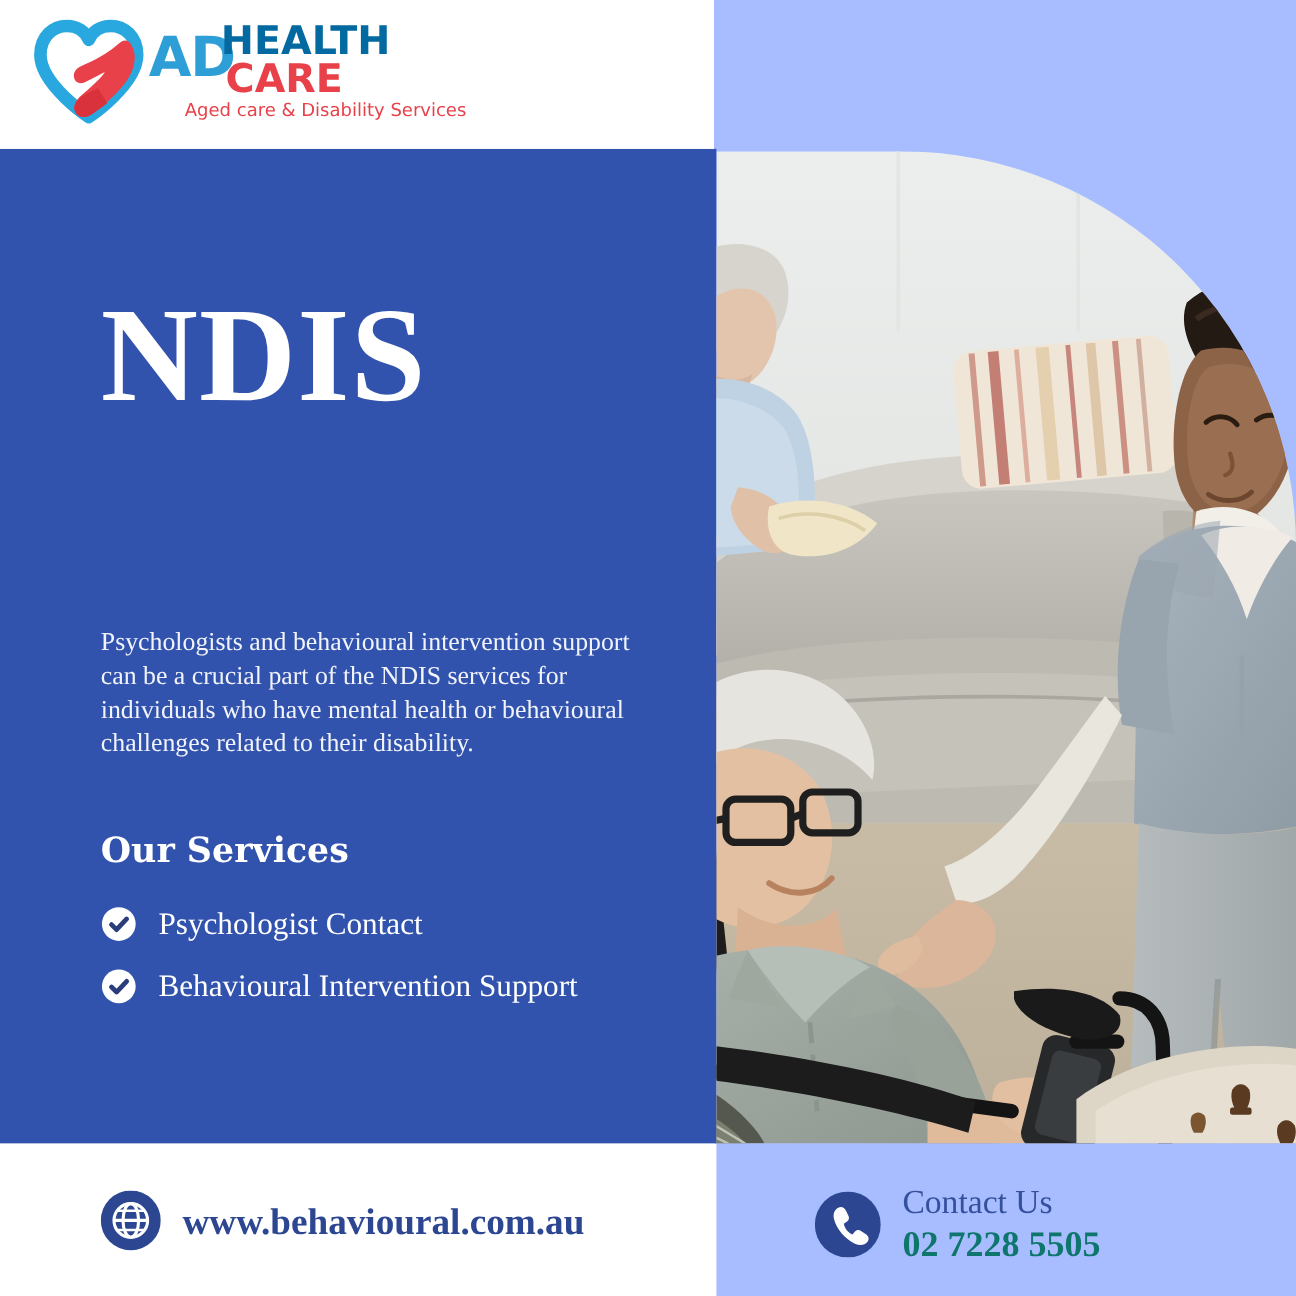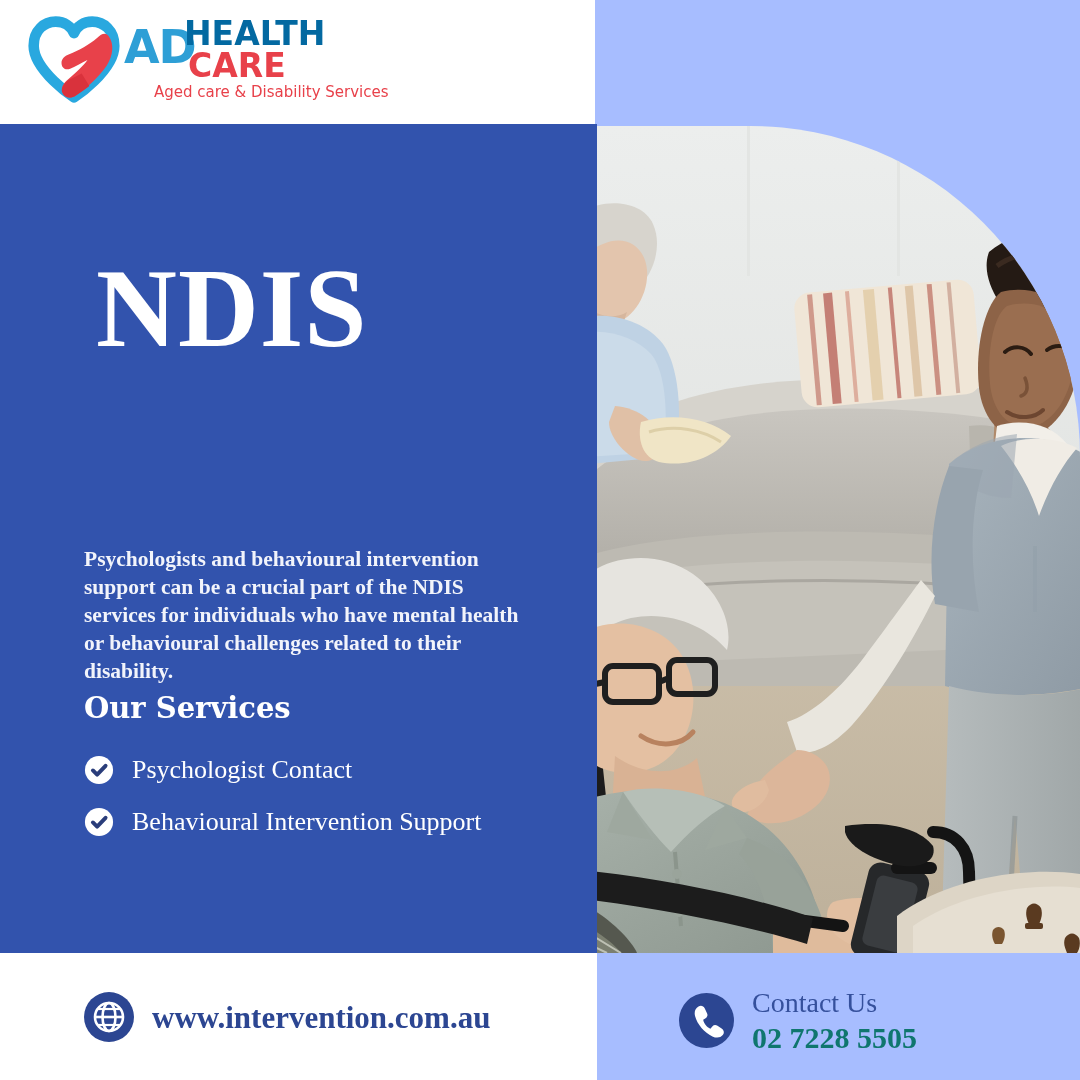--- a/index.html
+++ b/index.html
@@ -67,35 +67,35 @@
     overflow:hidden;
     border-top-right-radius:330px;
   }
   .photo-frame svg{display:block;width:483px;height:827px;}
 
   .title-ndis{
     position:absolute;left:84px;top:240px;
     font-family:"Liberation Serif", serif;
     font-weight:bold;font-size:112px;line-height:1;
     color:#ffffff;letter-spacing:1px;
-    margin:12px;
+    margin:0;
   }
   .title-sub{
     position:absolute;left:84px;top:362px;
     font-family:"DejaVu Serif", serif;
     font-weight:bold;font-size:62px;line-height:1.03;
     color:#ffffff;letter-spacing:-0.5px;
     margin:0;width:500px;
   }
 
   .body-copy{
-    position:absolute;left:84px;top:546px;width:450px;
+    position:absolute;left:84px;top:522px;width:450px;
     font-family:"Liberation Serif", serif;
     font-size:21.5px;line-height:1.30;
-    color:#f2f4fb;margin:0;font-weight:bold;
+    color:#f2f4fb;margin:0;
   }
 
   .services-head{
     position:absolute;left:84px;top:694px;
     font-family:"DejaVu Serif", serif;
     font-weight:bold;font-size:29px;line-height:1;
     color:#ffffff;margin:0;
   }
 
   .services-list{
@@ -391,21 +391,21 @@
     <span class="globe-icon">
       <svg viewBox="0 0 50 50" xmlns="http://www.w3.org/2000/svg">
         <circle cx="25" cy="25" r="25" fill="#2c4692"></circle>
         <circle cx="25" cy="25" r="14" fill="none" stroke="#ffffff" stroke-width="2.6"></circle>
         <ellipse cx="25" cy="25" rx="6.5" ry="14" fill="none" stroke="#ffffff" stroke-width="2.6"></ellipse>
         <path d="M11.5 25 L38.5 25" stroke="#ffffff" stroke-width="2.6"></path>
         <path d="M13.5 17 L36.5 17" stroke="#ffffff" stroke-width="2.2"></path>
         <path d="M13.5 33 L36.5 33" stroke="#ffffff" stroke-width="2.2"></path>
       </svg>
     </span>
-    <span class="web-text">www.intervention.com.au</span>
+    <span class="web-text">www.behavioural.com.au</span>
   </div>
 
   <div class="footer-contact">
     <span class="phone-icon">
       <svg viewBox="0 0 55 55" xmlns="http://www.w3.org/2000/svg">
         <circle cx="27.5" cy="27.5" r="27.5" fill="#2c4692"></circle>
         <path d="M19.5 13.5 C22 12 24.5 13 25.8 15.6 L28 20.2 C29 22.3 28.4 24 26.6 25.2
                  L24.2 26.8 C24.8 30.6 27.8 34.2 31.4 35.8 L33.3 33.5
                  C34.8 31.8 36.6 31.6 38.5 32.8 L42.6 35.6 C45 37.2 45.6 39.9 43.8 42.1
                  C41.4 45 37.4 45.3 33.4 43.4 C25.4 39.6 18 31.2 16 22.8 C15 18.6 16.4 15.2 19.5 13.5 Z" fill="#ffffff"></path>

